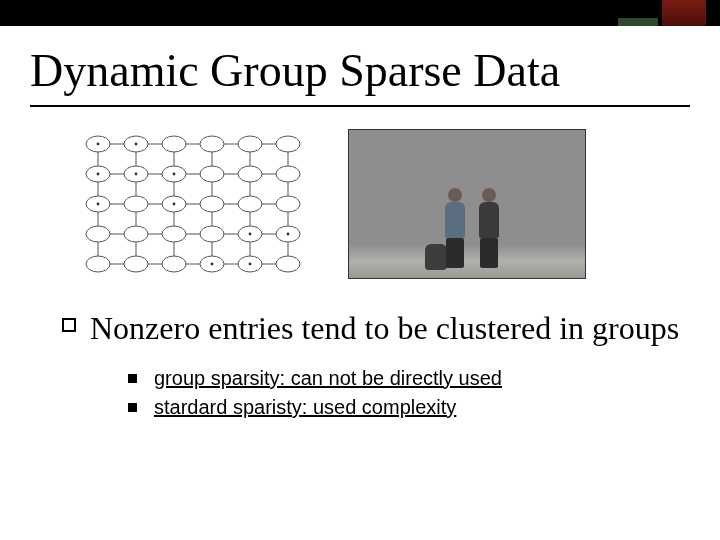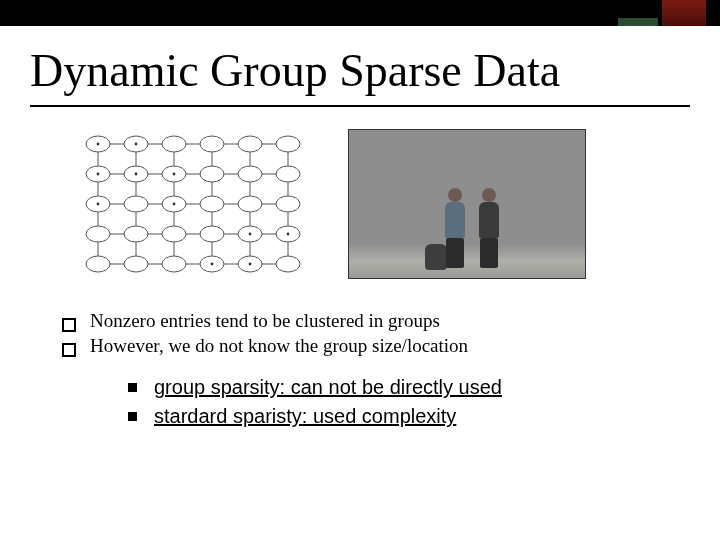--- a/index.html
+++ b/index.html
@@ -91,21 +91,21 @@
     border-radius: 6px 6px 4px 4px;
   }
 
   .bullets {
     list-style: none;
     margin: 30px 0 0 62px;
   }
   .bullets > li {
     position: relative;
     padding-left: 28px;
-    font-size: 19px;
+    font-size: 32px;
     line-height: 1.22;
     color: #000;
     margin-bottom: 2px;
   }
   .bullets > li::before {
     content: "";
     position: absolute;
     left: 0; top: 9px;
     width: 10px; height: 10px;
     border: 2px solid #000;
@@ -223,19 +223,18 @@
       <div class="head"></div>
         <div class="body"></div>
         <div class="legs"></div>
     </div>
   </div>
 
 </div>
 
 <ul class="bullets">
   <li>Nonzero entries tend to be clustered in groups</li>
-  <li>However, we do not know the group size/location</li>
 </ul>
 
 <ul class="sub-bullets">
   <li>group sparsity: can not be directly used</li>
   <li>stardard sparisty: used complexity</li>
 </ul>
 
 </body></html>

